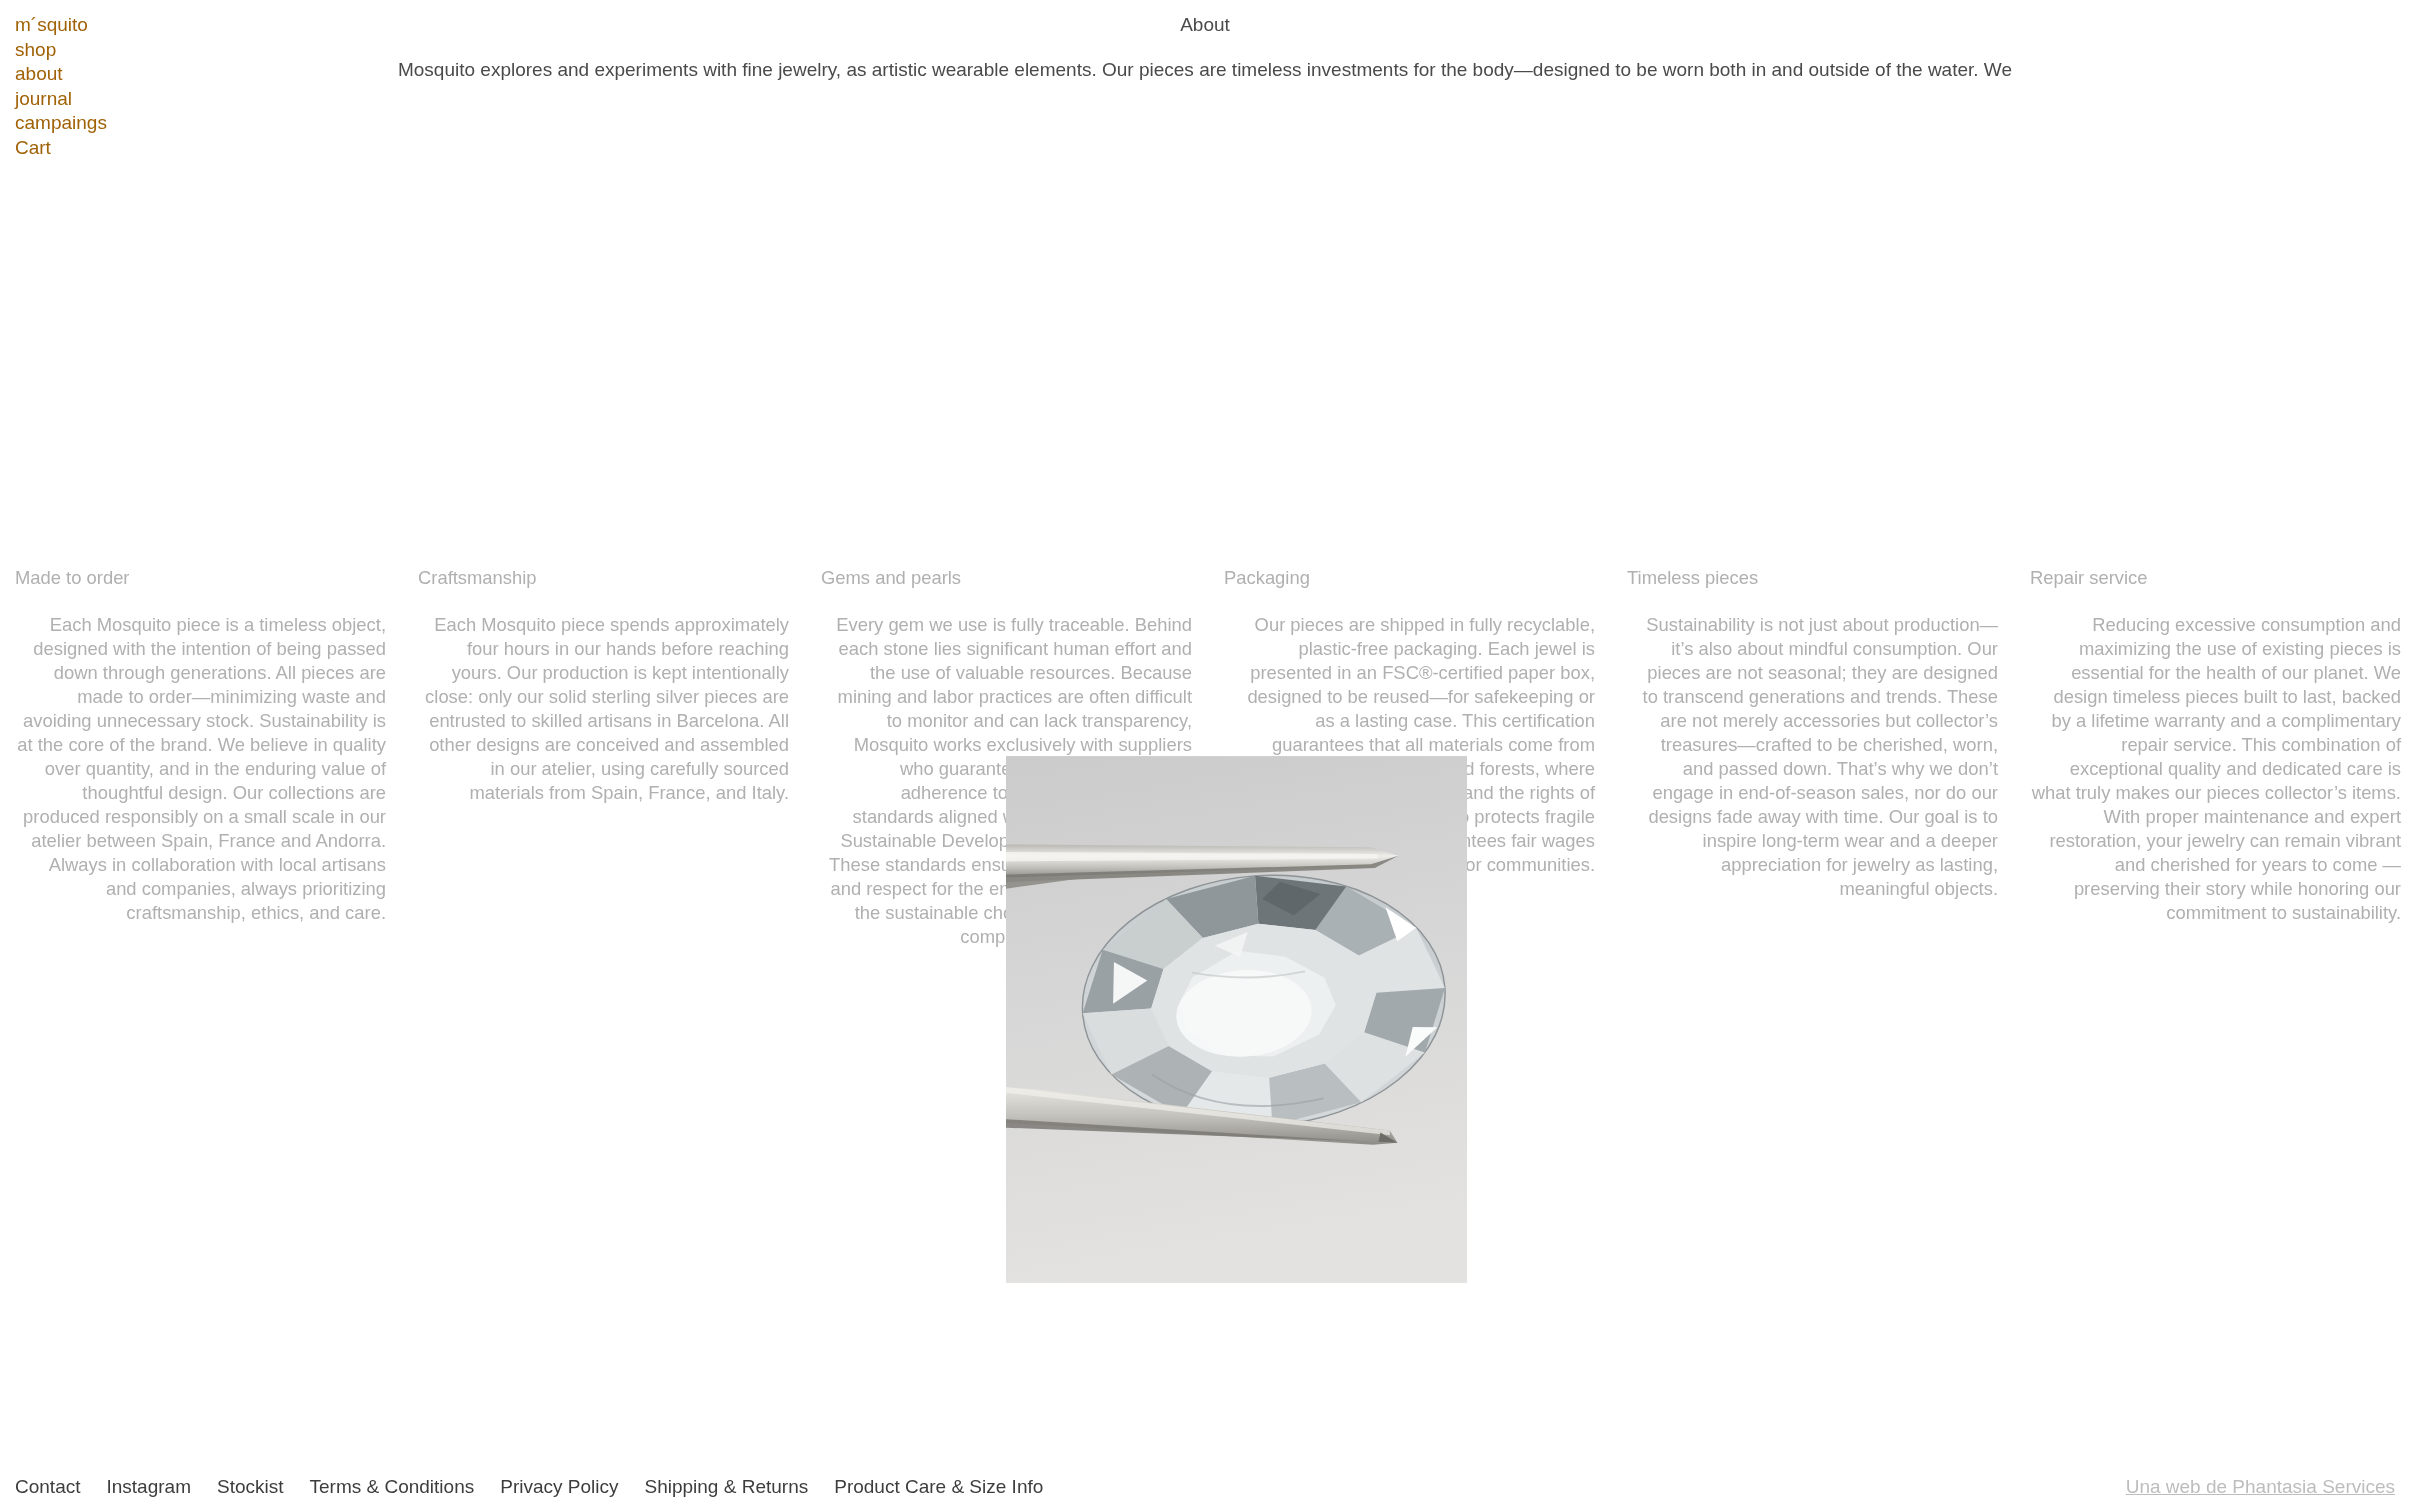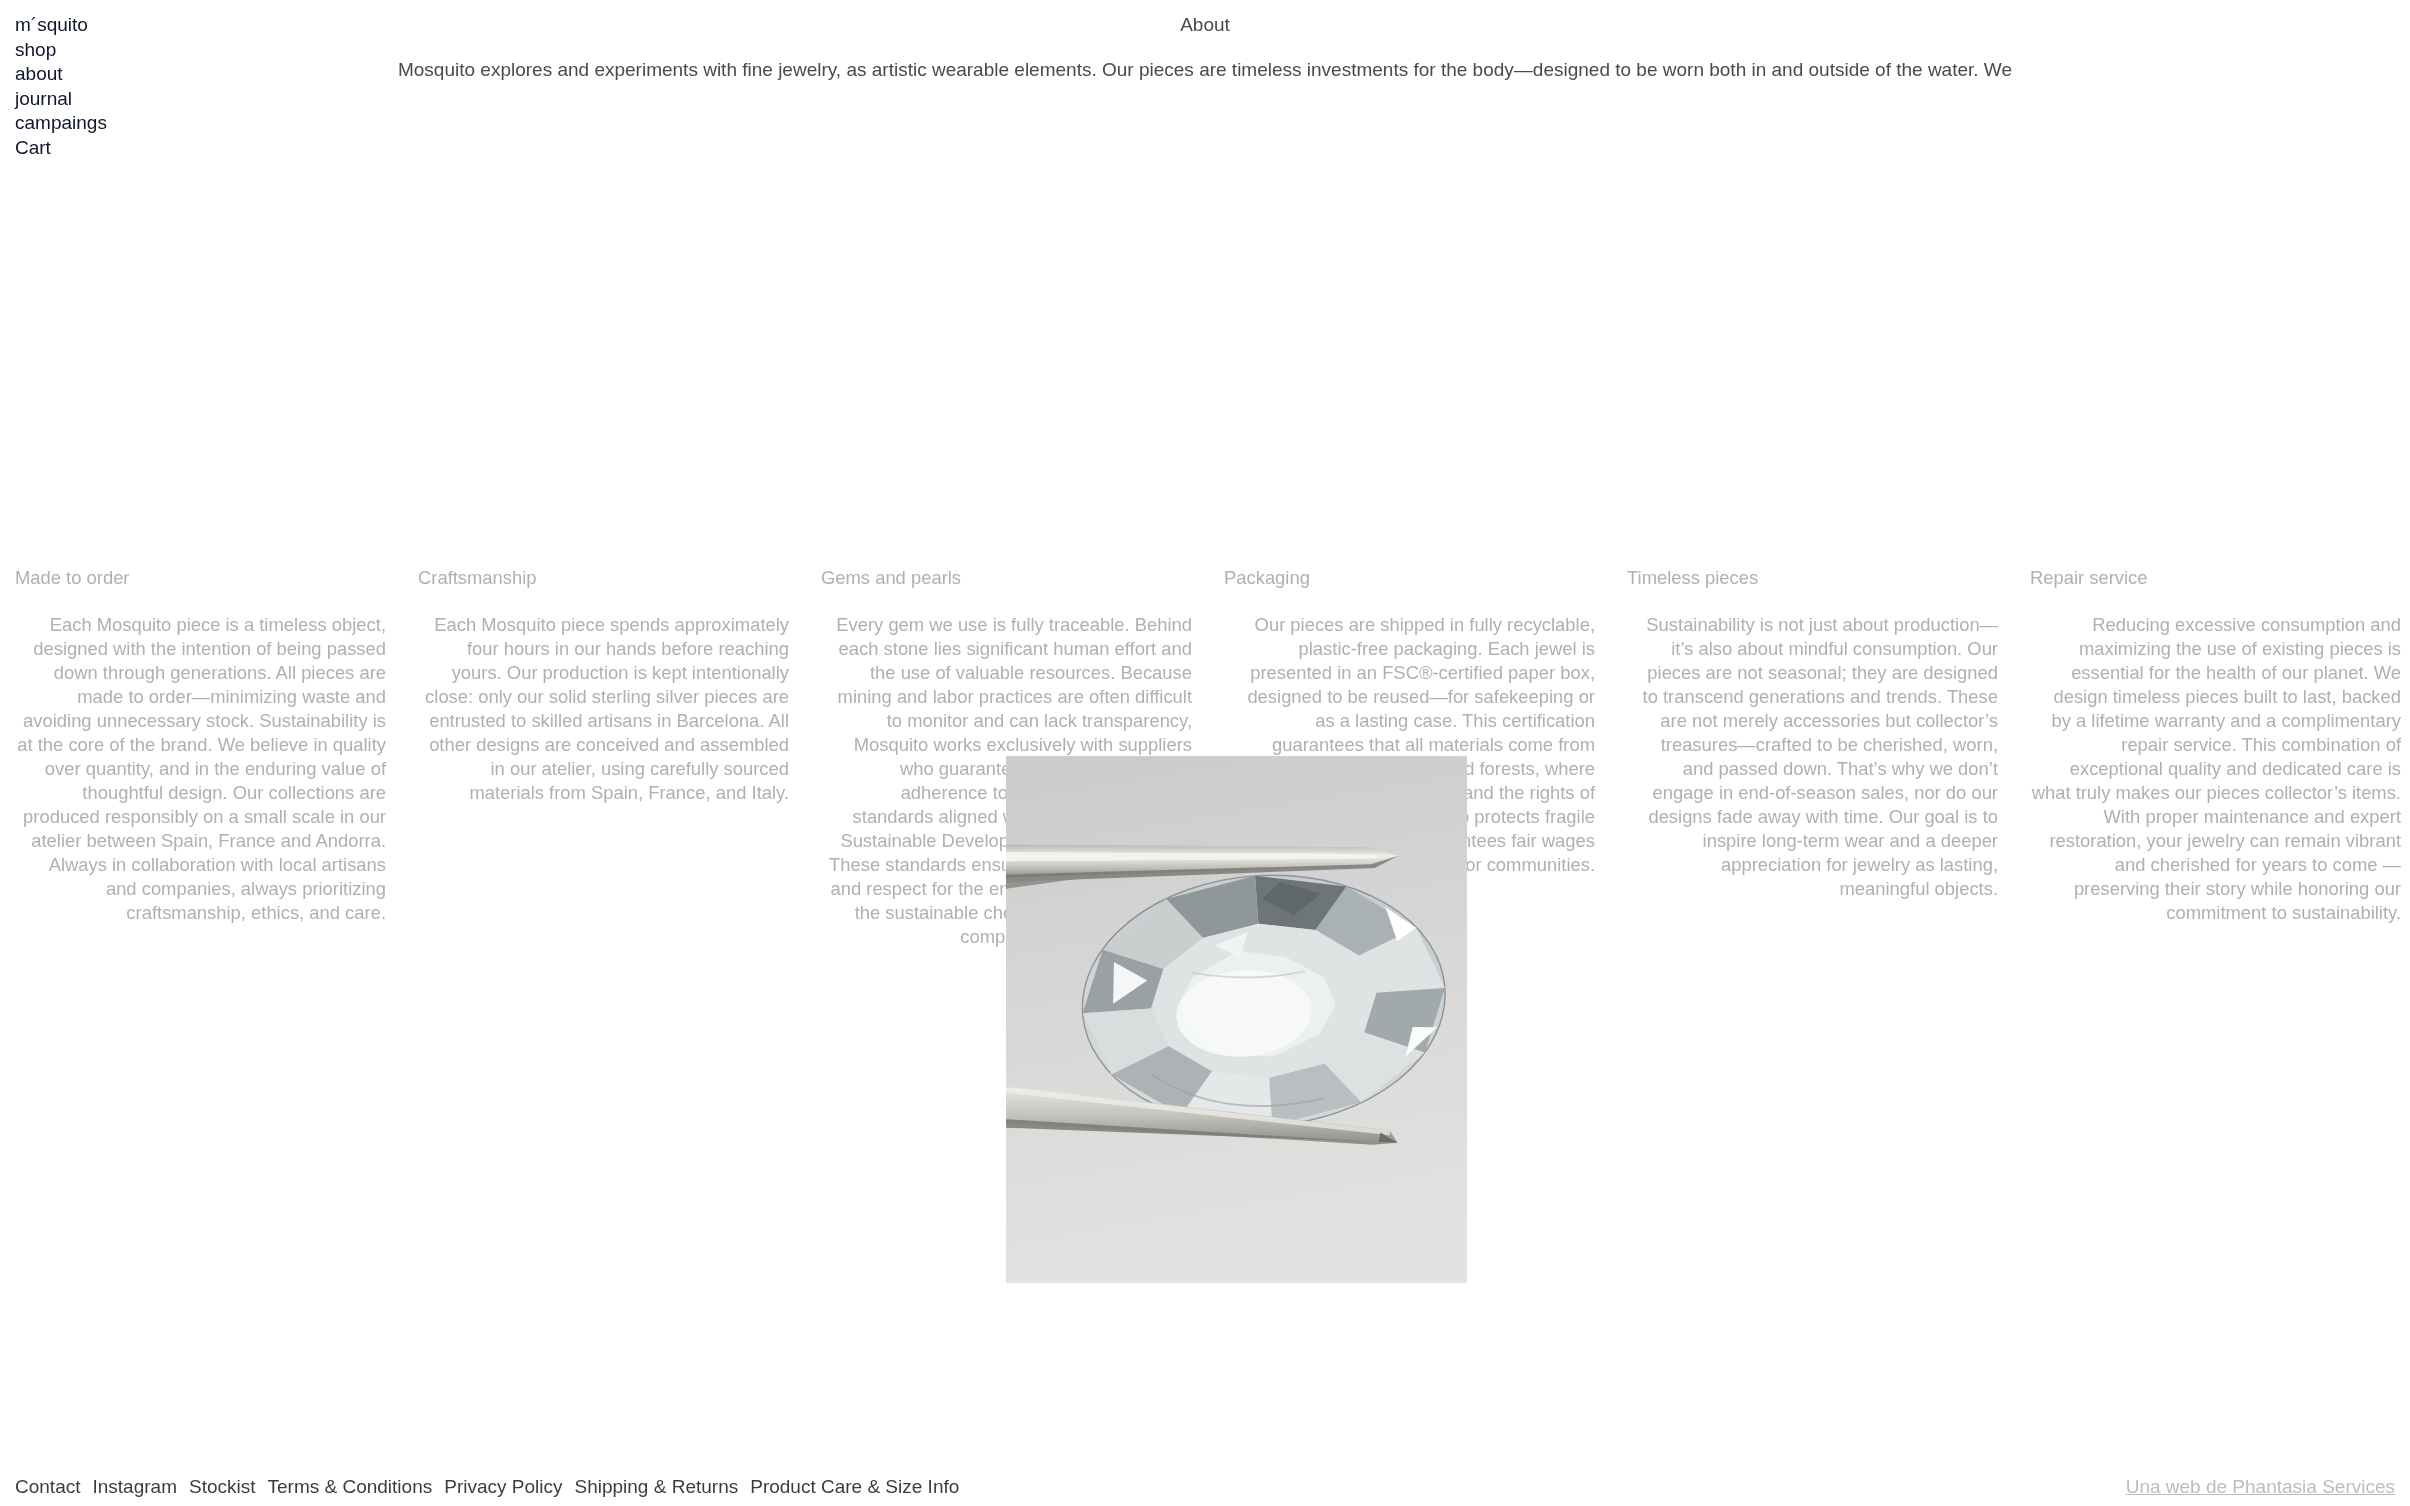--- a/index.html
+++ b/index.html
@@ -10,21 +10,21 @@
     color:#474747;
     -webkit-font-smoothing:antialiased;
   }
   a { color:inherit; text-decoration:none; cursor:pointer; }
 
   
   .nav {
     position:absolute; left:15px; top:13px;
     display:flex; flex-direction:column;
     font-size:19px; line-height:24.5px;
-    color:#0f172a;
+    color:#a16207;
   }
 
   
   .header {
     position:absolute; top:13px; left:0; right:0;
     text-align:center;
     font-size:19px; line-height:23.5px;
     color:#4a4a4a;
   }
   .header .title { line-height:24.5px; margin-bottom:20px; }
@@ -47,21 +47,21 @@
   
   .photo {
     position:absolute; left:1006px; top:756px;
     width:461px; height:527px; z-index:2;
   }
   .photo svg { display:block; width:100%; height:100%; }
 
   
   .footer {
     position:absolute; left:15px; right:15px; top:1475px;
-    display:flex; align-items:baseline; gap:12px;
+    display:flex; align-items:baseline; gap:26px;
     font-size:19px; line-height:24.5px;
     color:#3d3d3d;
   }
   .footer .attribution {
     margin-left:auto; color:#bdbdbd;text-decoration:underline;
   }
 </style>
 </head>
 <body>
 

